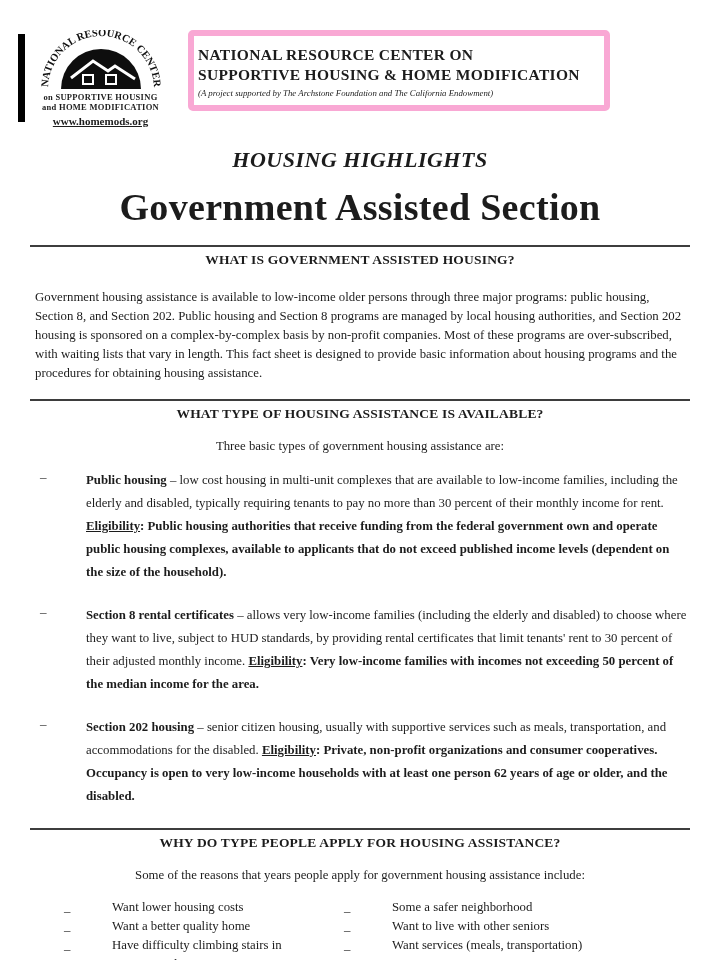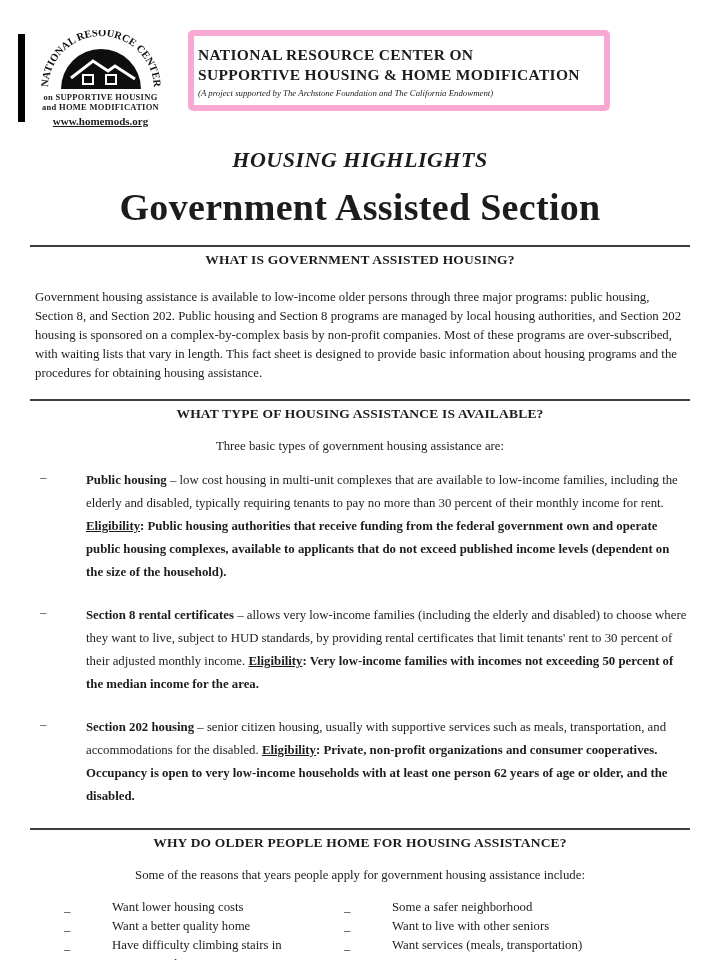--- a/index.html
+++ b/index.html
@@ -104,21 +104,21 @@
       <span class="bmark">–</span>
       <p class="btext"><b>Section 8 rental certificates</b><span> – allows very low-income families (including the elderly and disabled) to choose where they want to live, subject to HUD standards, by providing rental certificates that limit tenants' rent to 30 percent of their adjusted monthly income.  </span><b class="u">Eligibility</b><b>: Very low-income families with incomes not exceeding 50 percent of the median income for the area.</b></p>
     </div>
     <div class="bullet">
       <span class="bmark">–</span>
       <p class="btext"><b>Section 202 housing</b><span> – senior citizen housing, usually with supportive services such as meals, transportation, and accommodations for the disabled.  </span><b class="u">Eligibility</b><b>: Private, non-profit organizations and consumer cooperatives.  Occupancy is open to very low-income households with at least one person 62 years of age or older, and the disabled.</b></p>
     </div>
   </div>
 
   <div class="rule"></div>
-  <div class="sec-head">WHY DO OLDER PEOPLE HOME FOR HOUSING ASSISTANCE?</div>
+  <div class="sec-head">WHY DO TYPE PEOPLE APPLY FOR HOUSING ASSISTANCE?</div>
   <div class="intro">Some of the reasons that years people apply for government housing assistance include:</div>
 
   <div class="reasons">
     <div class="rcol-left">
       <div class="reason">
         <span class="rmark">_</span>
         <span class="rtext">Want lower housing costs</span>
       </div>
       <div class="reason">
         <span class="rmark">_</span>

